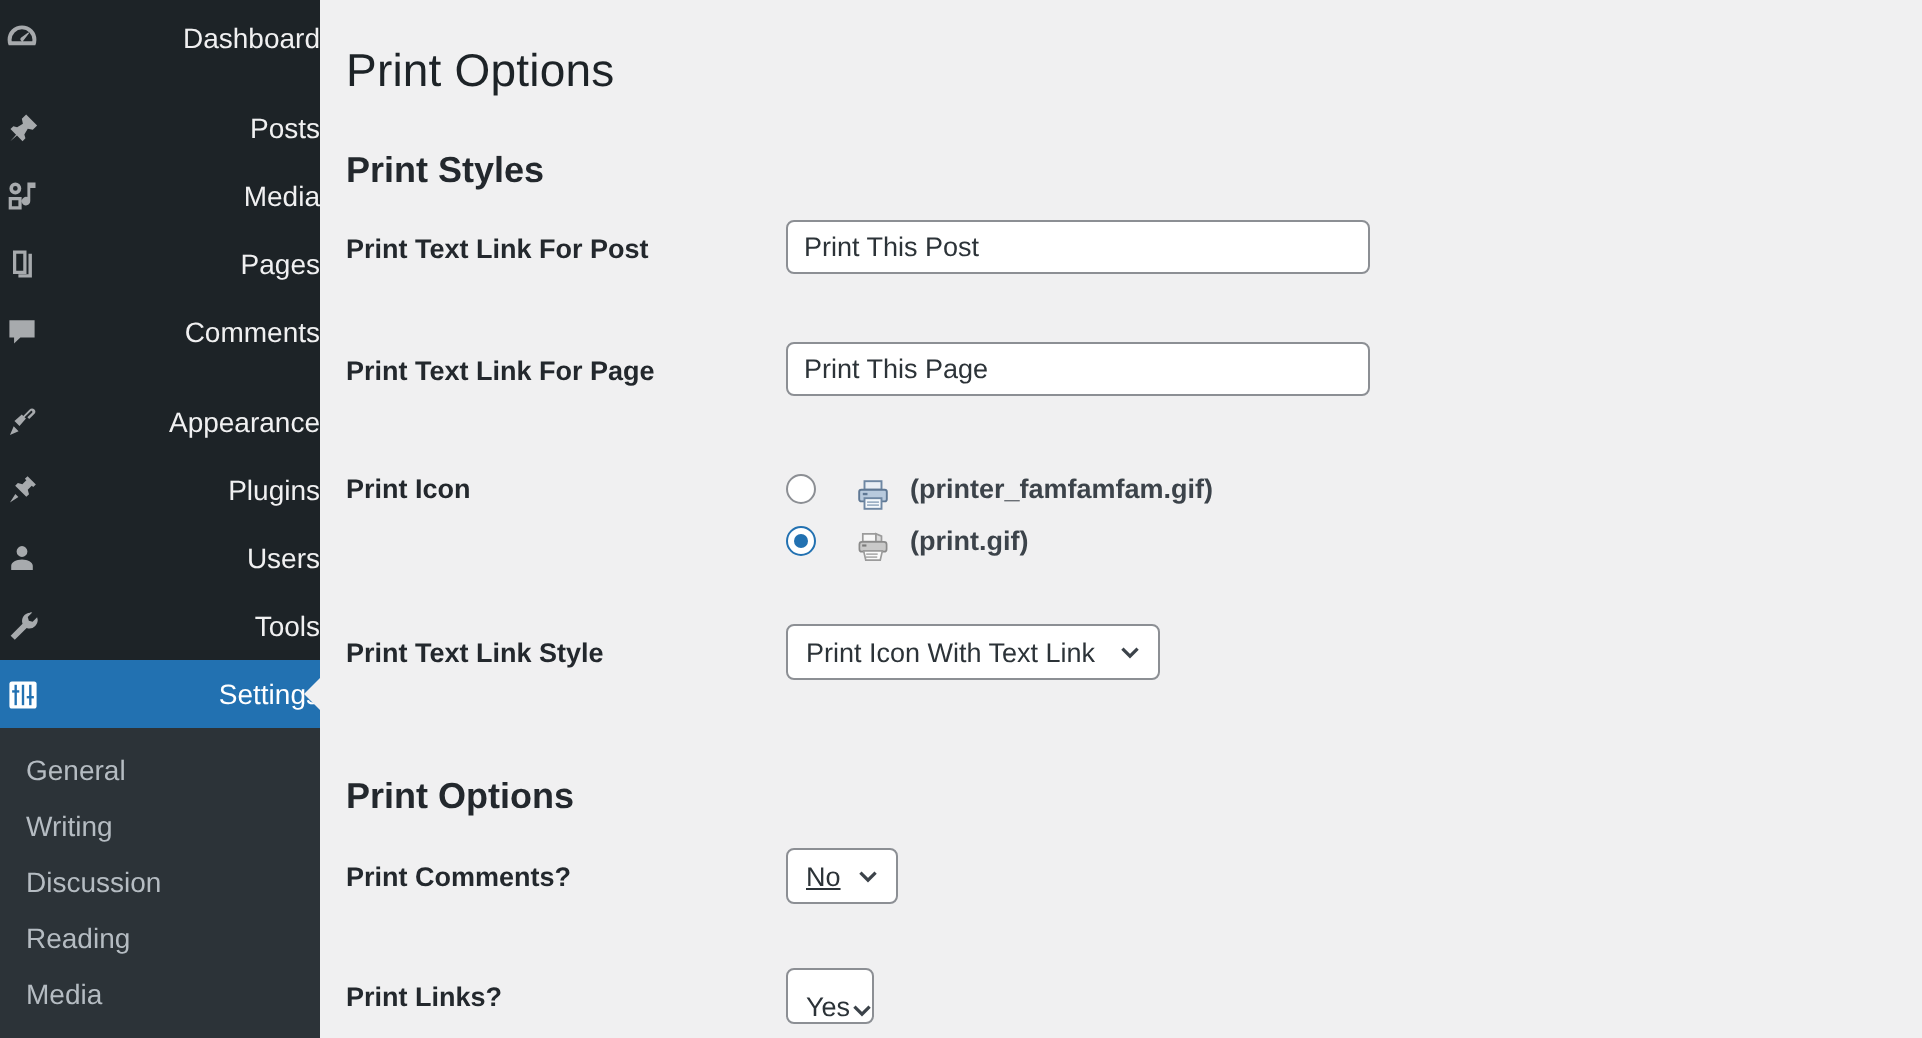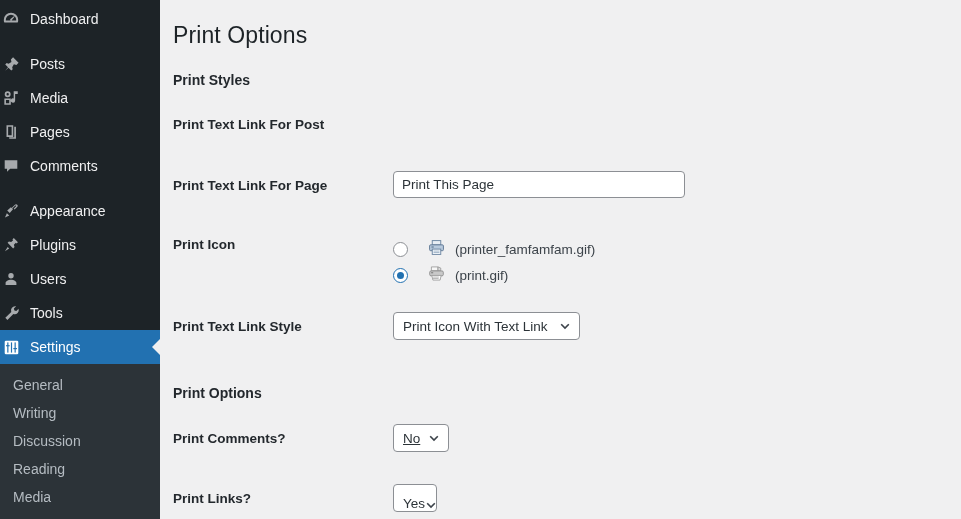--- a/index.html
+++ b/index.html
@@ -24,20 +24,21 @@
     position: relative;
     display: flex;
     align-items: center;
     height: 34px;
     padding-left: 1px;
     color: #f0f0f1;
     font-size: 14px;
     line-height: 1;
     cursor: pointer;
     user-select: none;
+    justify-content: space-between;
   }
   .menu-item .mi-icon {
     width: 20px; height: 20px;
     margin-right: 9px;
     display: flex; align-items: center; justify-content: center;
     flex: 0 0 20px;
     color: #a7aaad;
   }
   .menu-item .mi-icon svg { display: block; }
   .menu-item .mi-label { white-space: nowrap; }
@@ -86,21 +87,21 @@
     left: 13px; top: 6px;
     font-size: 23px;
     font-weight: 400;
     color: #1d2327;
     line-height: 1.3;
     letter-spacing: 0.1px;
   }
   .section-title {
     position: absolute;
     left: 13px;
-    font-size: 14px;
+    font-size: 18px;
     font-weight: bold;
     color: #23282d;
   }
   #sec-styles { top: 60px; }
   #sec-options { top: 373px; }
 
   .row-label {
     position: absolute;
     left: 13px;
     font-size: 13.5px;
@@ -143,22 +144,23 @@
     margin-left: 8px;
     display: flex; align-items: center;
     color: #3c434a;
   }
   .sel.small .chev { margin-left: 6px; }
 
   
   .radio-row {
     position: absolute;
     display: flex;
-    align-items: flex-end;
+    align-items: flex-start;
     height: 20px;
+    font-weight: bold;
   }
   .radio {
     width: 15px; height: 15px;
     border-radius: 50%;
     border: 1px solid #8c8f94;
     background: #fff;
     flex: 0 0 15px;
     position: relative;
     cursor: pointer;
   }
@@ -302,20 +304,21 @@
     </div>
   </nav>
 
   <div id="main">
 
     <h1 id="page-title">Print Options</h1>
 
     <h2 class="section-title" id="sec-styles">Print Styles</h2>
 
     <span class="row-label" style="top:116px;">Print Text Link For Post</span>
+    <input class="txt" style="top: 110px;" type="text" value="Print This Post">
 
     <span class="row-label" style="top:177px;">Print Text Link For Page</span>
     <input class="txt" style="top: 171px;" type="text" value="Print This Page">
 
     <span class="row-label" style="top:236px;">Print Icon</span>
 
     <div class="radio-row" style="left:233px; top:237px;">
       <span class="radio"></span>
       <span class="printer-ico">
         <svg width="17" height="17" viewBox="0 0 16 16">

